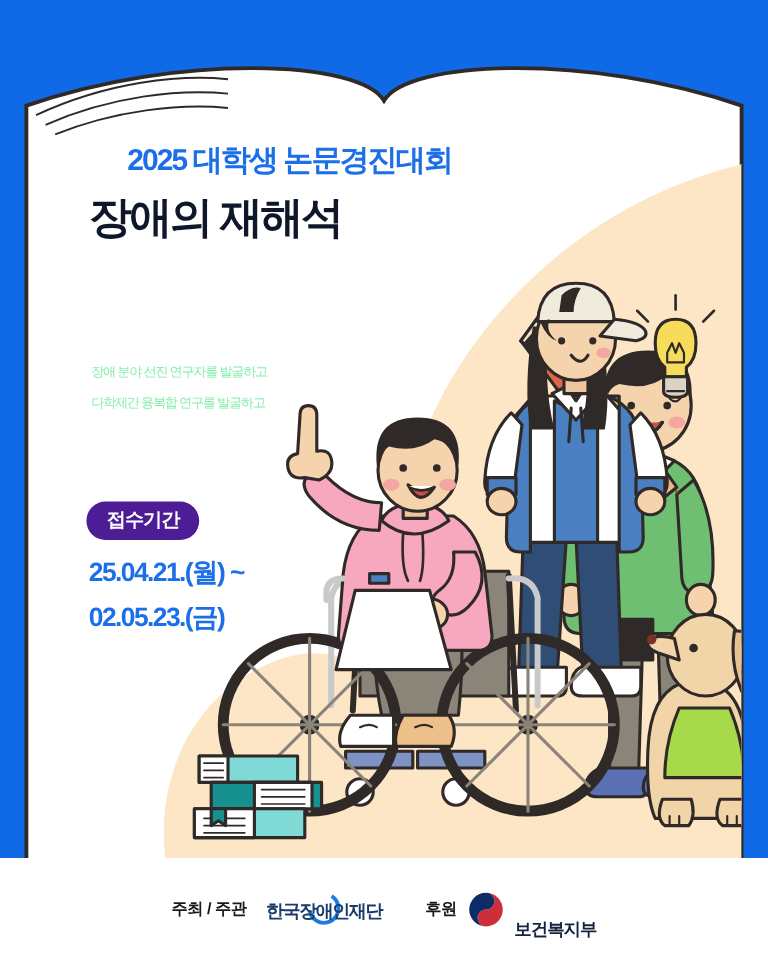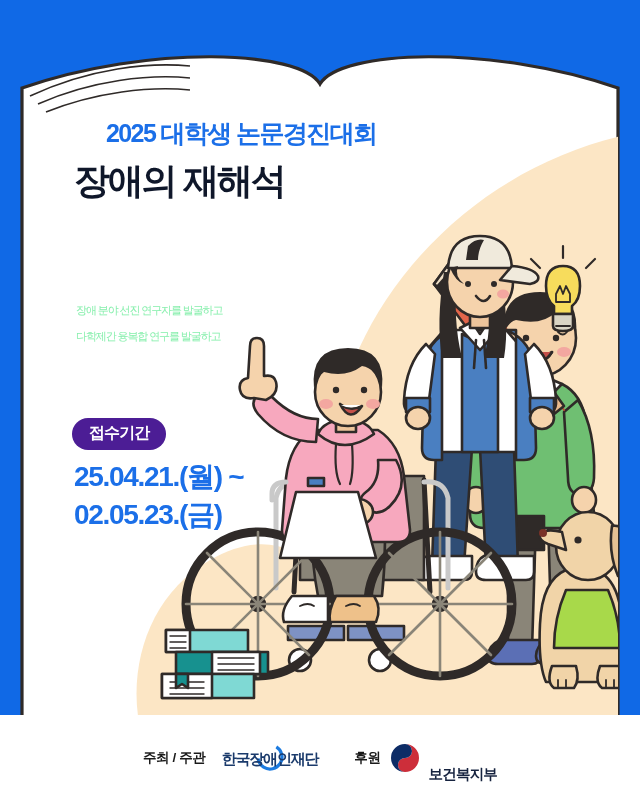--- a/index.html
+++ b/index.html
@@ -57,21 +57,21 @@
     position:absolute; left:72px; top:418px;
     background:#4c1d95; color:#FFFFFF;
     font-size:16px; font-weight:bold;
     letter-spacing:-0.9px;
     padding:5px 17px 6px 17px;
     border-radius:18px;
     white-space:nowrap;
   }
   .dates {
     position:absolute; left:74px; top:458px;
-    font-size:28px; font-weight:bold; color:#1B6FE8;
+    font-size:22px; font-weight:bold; color:#1B6FE8;
     line-height:38px; letter-spacing:-1.3px; white-space:nowrap;
   }
   .dates div { white-space:nowrap; }
 </style>
 </head>
 <body>
 
 <div id="poster">
 
   <svg class="book-svg" viewBox="0 0 640 800">

